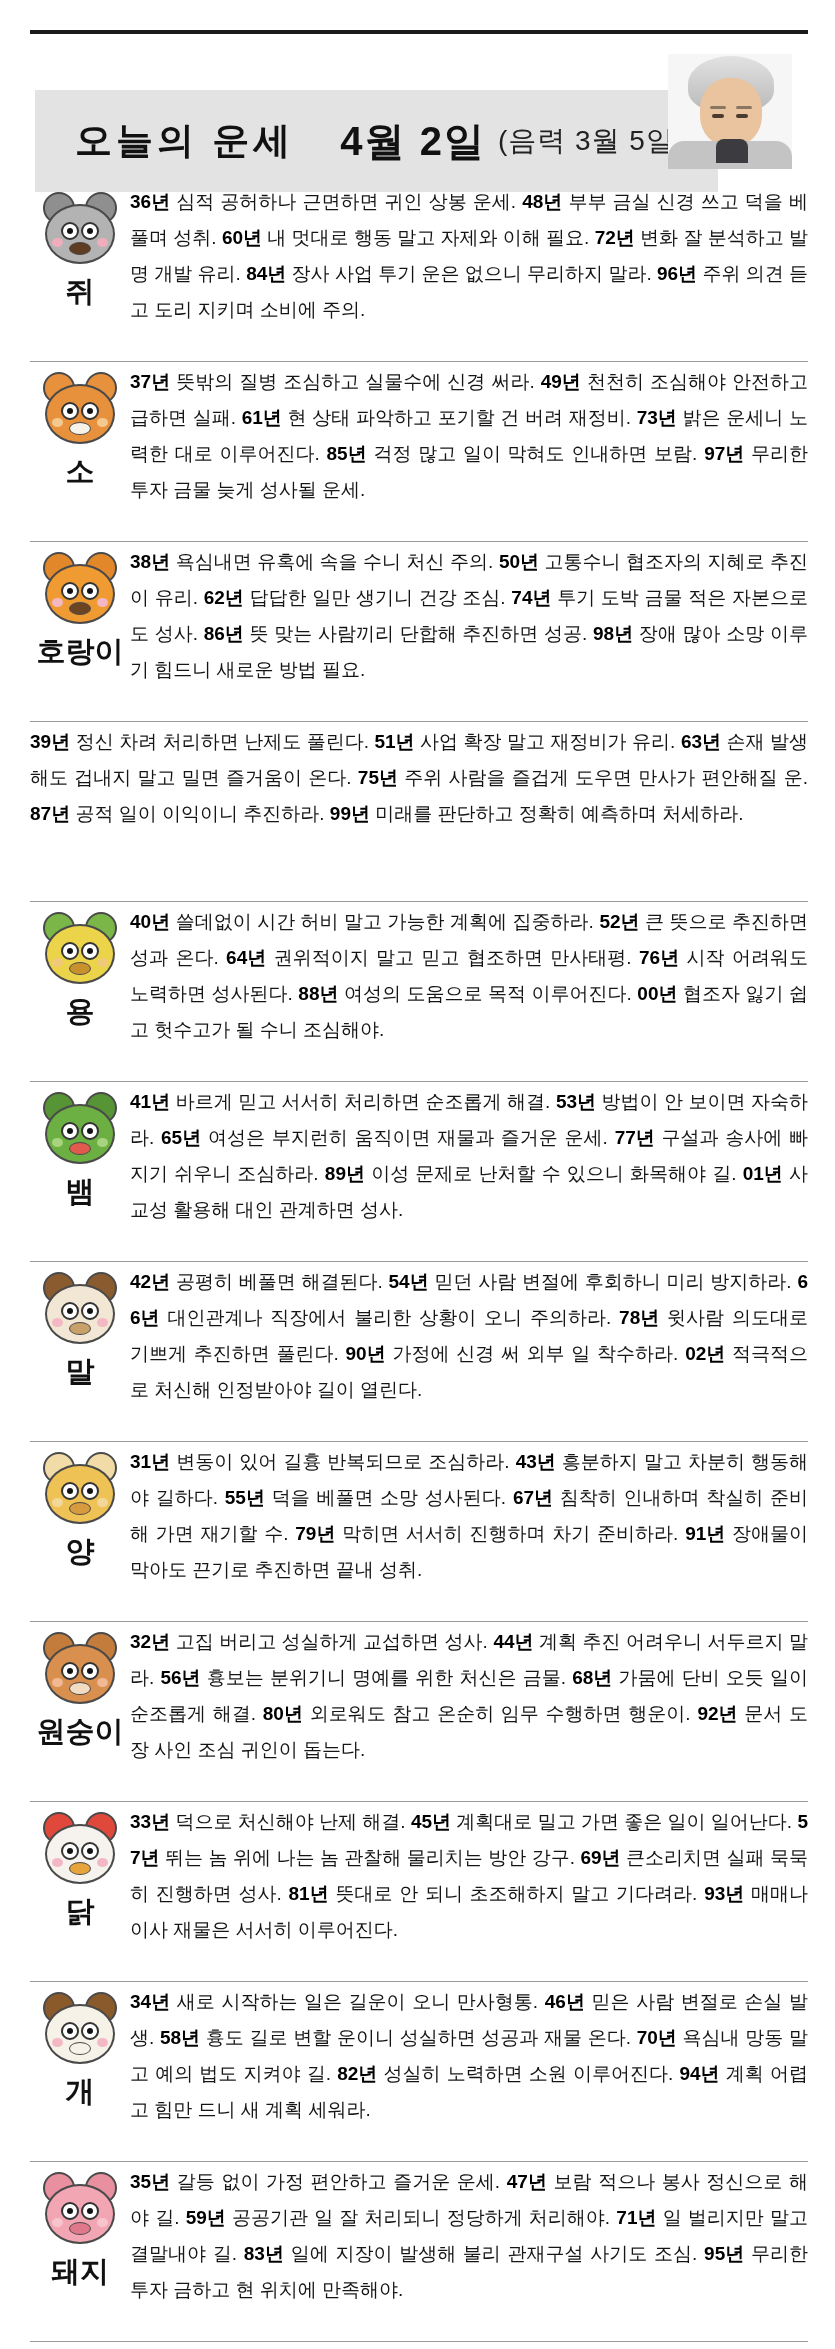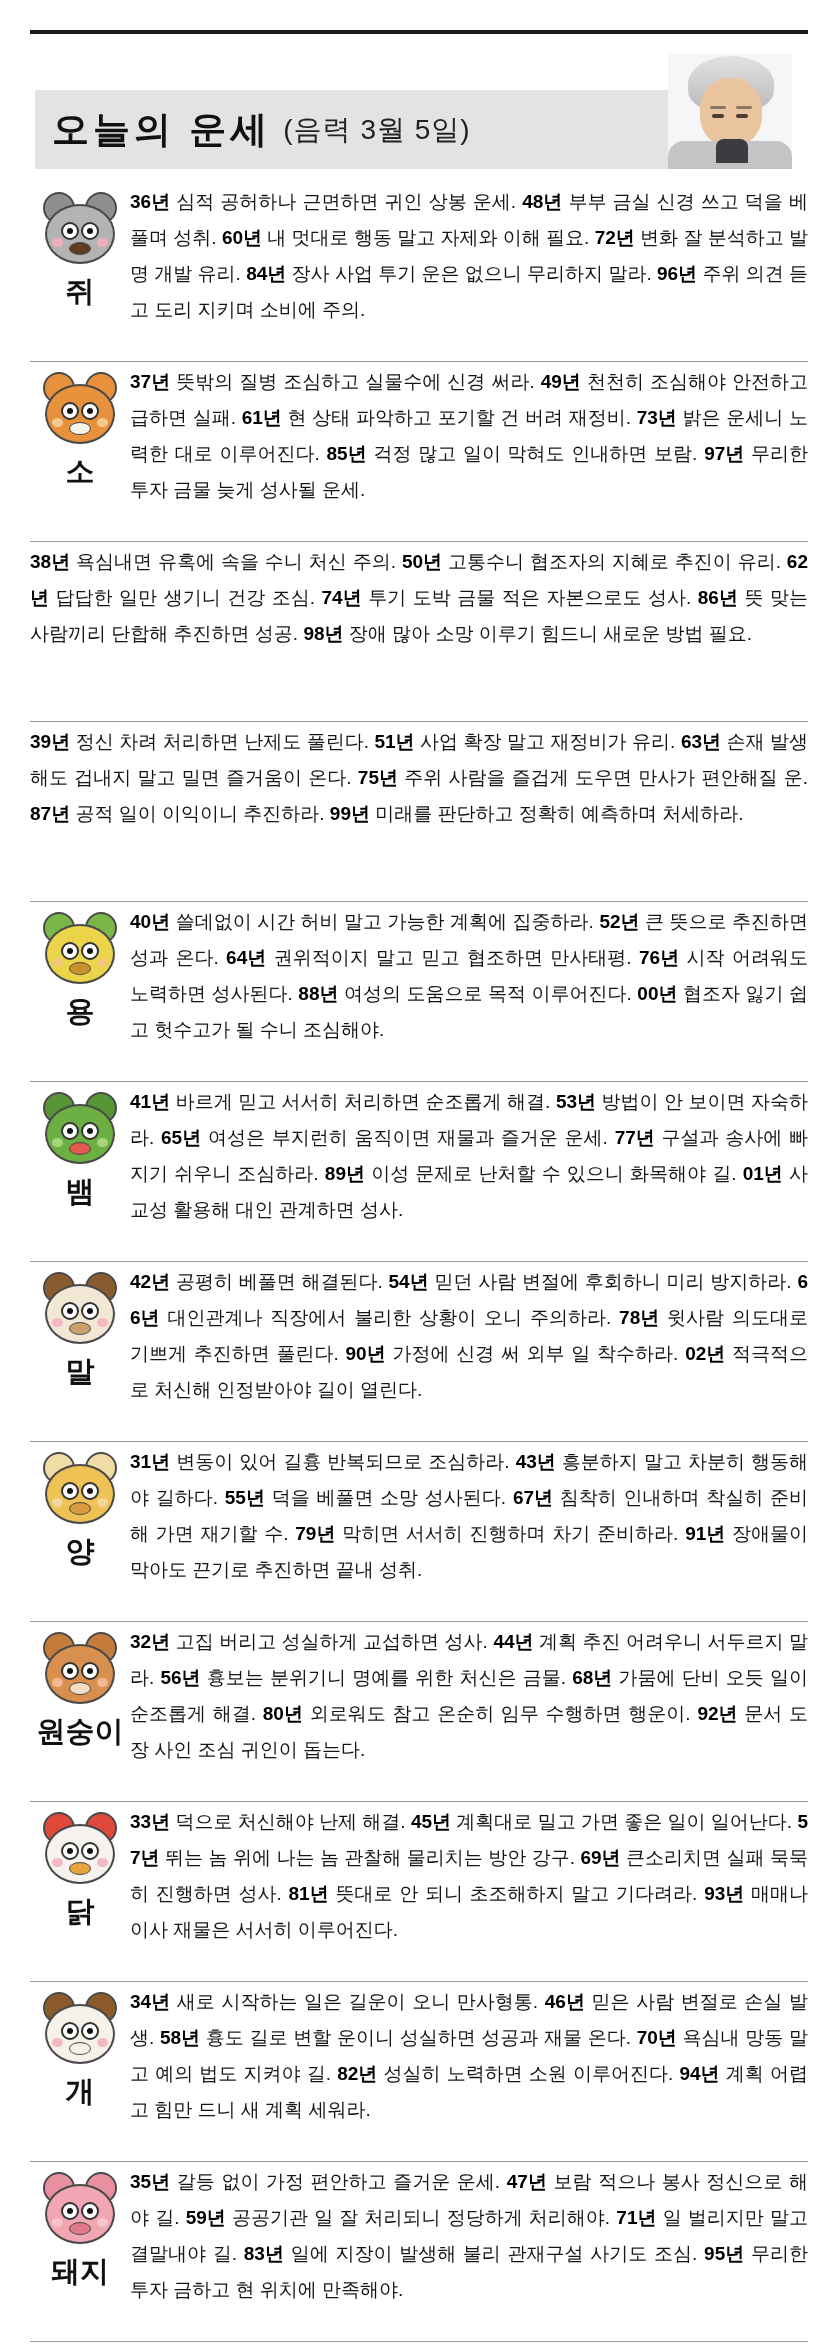--- a/index.html
+++ b/index.html
@@ -1,22 +1,22 @@
 <!DOCTYPE html>
 <html lang="ko"><head>
 <meta charset="utf-8">
 <style>
   html,body{margin:0;padding:0;background:#ffffff;}
   body{font-family:"Liberation Sans","DejaVu Sans",sans-serif;}
   .page{position:relative;width:835px;height:2349px;background:#fff;overflow:hidden;}
 
   .top-rule{position:absolute;top:30px;left:30px;width:778px;height:4px;background:#1a1a1a;}
 
-  .header-bar{position:absolute;top:90px;left:35px;width:683px;height:79px;background:#e3e3e3;
-    display:flex;align-items:center;padding-left:17px;box-sizing:border-box;}
+  .header-bar{position:absolute;top:90px;left:35px;width:683px;height:102px;background:#e3e3e3;
+    display:flex;align-items:center;padding-left:40px;box-sizing:border-box;}
   .h-title{font-size:37px;font-weight:bold;color:#111;letter-spacing:4px;}
   .h-date{font-size:40px;font-weight:bold;color:#111;margin-left:46px;letter-spacing:2px;}
   .h-lunar{font-size:28px;color:#222;margin-left:12px;letter-spacing:1px;}
 
   
   .portrait{position:absolute;top:54px;left:668px;width:124px;height:115px;background:#f6f6f6;overflow:hidden;}
   .p-hair{position:absolute;top:2px;left:20px;width:86px;height:56px;border-radius:52% 52% 40% 40%;
     background:linear-gradient(#e2e2e2,#b9b9b9);}
   .p-face{position:absolute;top:24px;left:32px;width:62px;height:68px;border-radius:46% 46% 44% 44%;background:#e9c49f;}
   .p-brow{position:absolute;width:16px;height:3px;background:#8a7763;border-radius:2px;}
@@ -51,20 +51,21 @@
 </style>
 </head>
 <body>
 
 <div class="page">
 
   <div class="top-rule"></div>
 
   <div class="header-bar">
     <span class="h-title">오늘의 운세</span>
+    <span class="h-date">4월 2일</span>
     <span class="h-lunar">(음력 3월 5일)</span>
   </div>
 
   <div class="portrait">
     <div class="p-hair"></div>
     <div class="p-face"></div>
     <div class="p-brow l"></div>
     <div class="p-brow r"></div>
     <div class="p-eye l"></div>
     <div class="p-eye r"></div>
@@ -103,20 +104,34 @@
             <div class="zcheek r"></div>
             <div class="zsnout"></div>
           </div>
         </div>
         <div class="zlabel">소</div>
       </div>
       <div class="fcol fortune"><b>37년</b><span> 뜻밖의 질병 조심하고 실물수에 신경 써라. </span><b>49년</b><span> 천천히 조심해야 안전하고 급하면 실패. </span><b>61년</b><span> 현 상태 파악하고 포기할 건 버려 재정비. </span><b>73년</b><span> 밝은 운세니 노력한 대로 이루어진다. </span><b>85년</b><span> 걱정 많고 일이 막혀도 인내하면 보람. </span><b>97년</b><span> 무리한 투자 금물 늦게 성사될 운세.</span></div>
     </div>
 
     <div class="section">
+      <div class="zcol">
+        <div class="zface" style="--face: #f09a32; --ear: #e2882a; --snout: #6b4423; --cheek: #f4b8c4;">
+          <div class="zear l"></div>
+          <div class="zear r"></div>
+          <div class="zhead">
+            <div class="zeye l"></div>
+            <div class="zeye r"></div>
+            <div class="zcheek l"></div>
+            <div class="zcheek r"></div>
+            <div class="zsnout"></div>
+          </div>
+        </div>
+        <div class="zlabel">호랑이</div>
+      </div>
       <div class="fcol fortune"><b>38년</b><span> 욕심내면 유혹에 속을 수니 처신 주의. </span><b>50년</b><span> 고통수니 협조자의 지혜로 추진이 유리. </span><b>62년</b><span> 답답한 일만 생기니 건강 조심. </span><b>74년</b><span> 투기 도박 금물 적은 자본으로도 성사. </span><b>86년</b><span> 뜻 맞는 사람끼리 단합해 추진하면 성공. </span><b>98년</b><span> 장애 많아 소망 이루기 힘드니 새로운 방법 필요.</span></div>
     </div>
 
     <div class="section">
       <div class="fcol fortune"><b>39년</b><span> 정신 차려 처리하면 난제도 풀린다. </span><b>51년</b><span> 사업 확장 말고 재정비가 유리. </span><b>63년</b><span> 손재 발생해도 겁내지 말고 밀면 즐거움이 온다. </span><b>75년</b><span> 주위 사람을 즐겁게 도우면 만사가 편안해질 운. </span><b>87년</b><span> 공적 일이 이익이니 추진하라. </span><b>99년</b><span> 미래를 판단하고 정확히 예측하며 처세하라.</span></div>
     </div>
 
     <div class="section">
       <div class="zcol">
         <div class="zface" style="--face: #ecd44a; --ear: #7ab648; --snout: #c8912e; --cheek: #f0c97c;">

